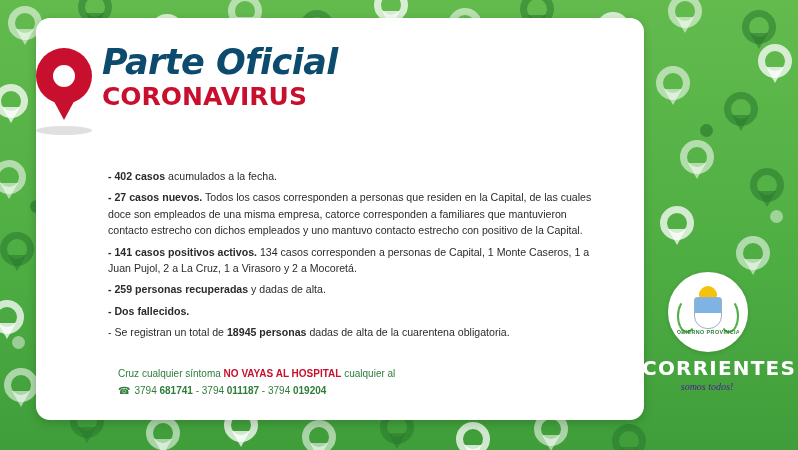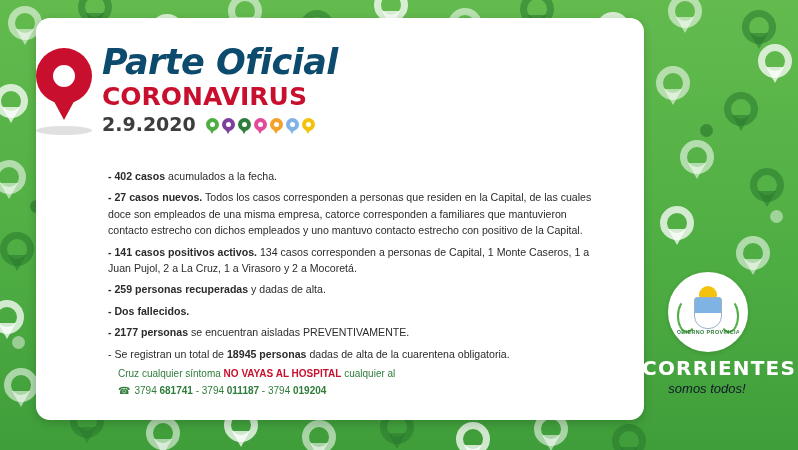--- a/index.html
+++ b/index.html
@@ -296,25 +296,25 @@
     text-align: center;
   }
   .brand-name {
     font-size: 20px;
     font-weight: bold;
     color: #ffffff;
     letter-spacing: 1.2px;
     font-family: "DejaVu Sans", sans-serif;
   }
   .brand-tag {
-    font-size: 13px;
-    color: #0f172a;
+    font-size: 10px;
+    color: #4c1d95;
     font-style: italic;
     margin-top: 1px;
-    font-family: Liberation Sans, sans-serif;
+    font-family: Liberation Serif, serif;
   }
 </style>
 </head>
 <body>
 
 <div id="root">
 
   <div class="bg">
     <div class="pin" style="left:8px;  top:6px;"></div>
     <div class="pin dark" style="left:78px; top:-10px;"></div>
@@ -370,55 +370,28 @@
   <div class="logo-shadow"></div>
   <div class="logo-pin">
     <div class="tail"></div>
     <div class="circ"></div>
     <div class="inner"></div>
   </div>
 
   <div class="titles">
     <div class="title-main">Parte Oficial</div>
     <div class="title-sub">CORONAVIRUS</div>
-    <div class="date-row">
-      <div class="date-text">2.9.2020</div>
-      <div class="mini-pins" id="mini-pins">
-          <div class="mini-pin" style="background: rgb(79, 174, 67); color: rgb(79, 174, 67);">
-            <i></i>
-          </div>
-          <div class="mini-pin" style="background: rgb(125, 63, 156); color: rgb(125, 63, 156);">
-            <i></i>
-          </div>
-          <div class="mini-pin" style="background: rgb(47, 125, 58); color: rgb(47, 125, 58);">
-            <i></i>
-          </div>
-          <div class="mini-pin" style="background: rgb(226, 74, 154); color: rgb(226, 74, 154);">
-            <i></i>
-          </div>
-          <div class="mini-pin" style="background: rgb(242, 162, 44); color: rgb(242, 162, 44);">
-            <i></i>
-          </div>
-          <div class="mini-pin" style="background: rgb(127, 179, 227); color: rgb(127, 179, 227);">
-            <i></i>
-          </div>
-          <div class="mini-pin" style="background: rgb(242, 194, 12); color: rgb(242, 194, 12);">
-            <i></i>
-          </div>
-        </div>
-    </div>
   </div>
 
   <div class="body-text" id="body-text">
       <p><b>- 402 casos</b><span> acumulados a la fecha.</span></p>
       <p><b>- 27 casos nuevos.</b><span> Todos los casos corresponden a personas que residen en la Capital, de las cuales doce son empleados de una misma empresa,  catorce corresponden a familiares que mantuvieron contacto estrecho con dichos empleados y uno mantuvo contacto estrecho con positivo de la Capital.</span></p>
       <p><b>- 141 casos positivos activos.</b><span> 134 casos corresponden a personas de Capital, 1 Monte Caseros, 1 a Juan Pujol, 2 a La Cruz, 1 a Virasoro y 2 a Mocoretá.</span></p>
       <p><b>- 259 personas recuperadas</b><span> y dadas de alta.</span></p>
       <p><b>- Dos fallecidos.</b></p>
-      <p><b>- 2177 personas</b><span> se encuentran aisladas PREVENTIVAMENTE.</span></p>
       <p><span>- Se registran un total de </span><b>18945 personas</b><span> dadas de alta de la cuarentena obligatoria.</span></p>
     </div>
 
   <div class="footer">
     <div>
       <span>Cruz cualquier síntoma </span><span class="hosp">NO VAYAS AL HOSPITAL</span><span> cualquier al</span>
     </div>
     <div class="footer-phones" id="footer-phones"><span style="margin-right: 4px;">☎</span><span><span>3794 </span><b>681741</b></span><span> - </span><span><span>3794 </span><b>011187</b></span><span> - </span><span><span>3794 </span><b>019204</b></span></div>
   </div>
 

